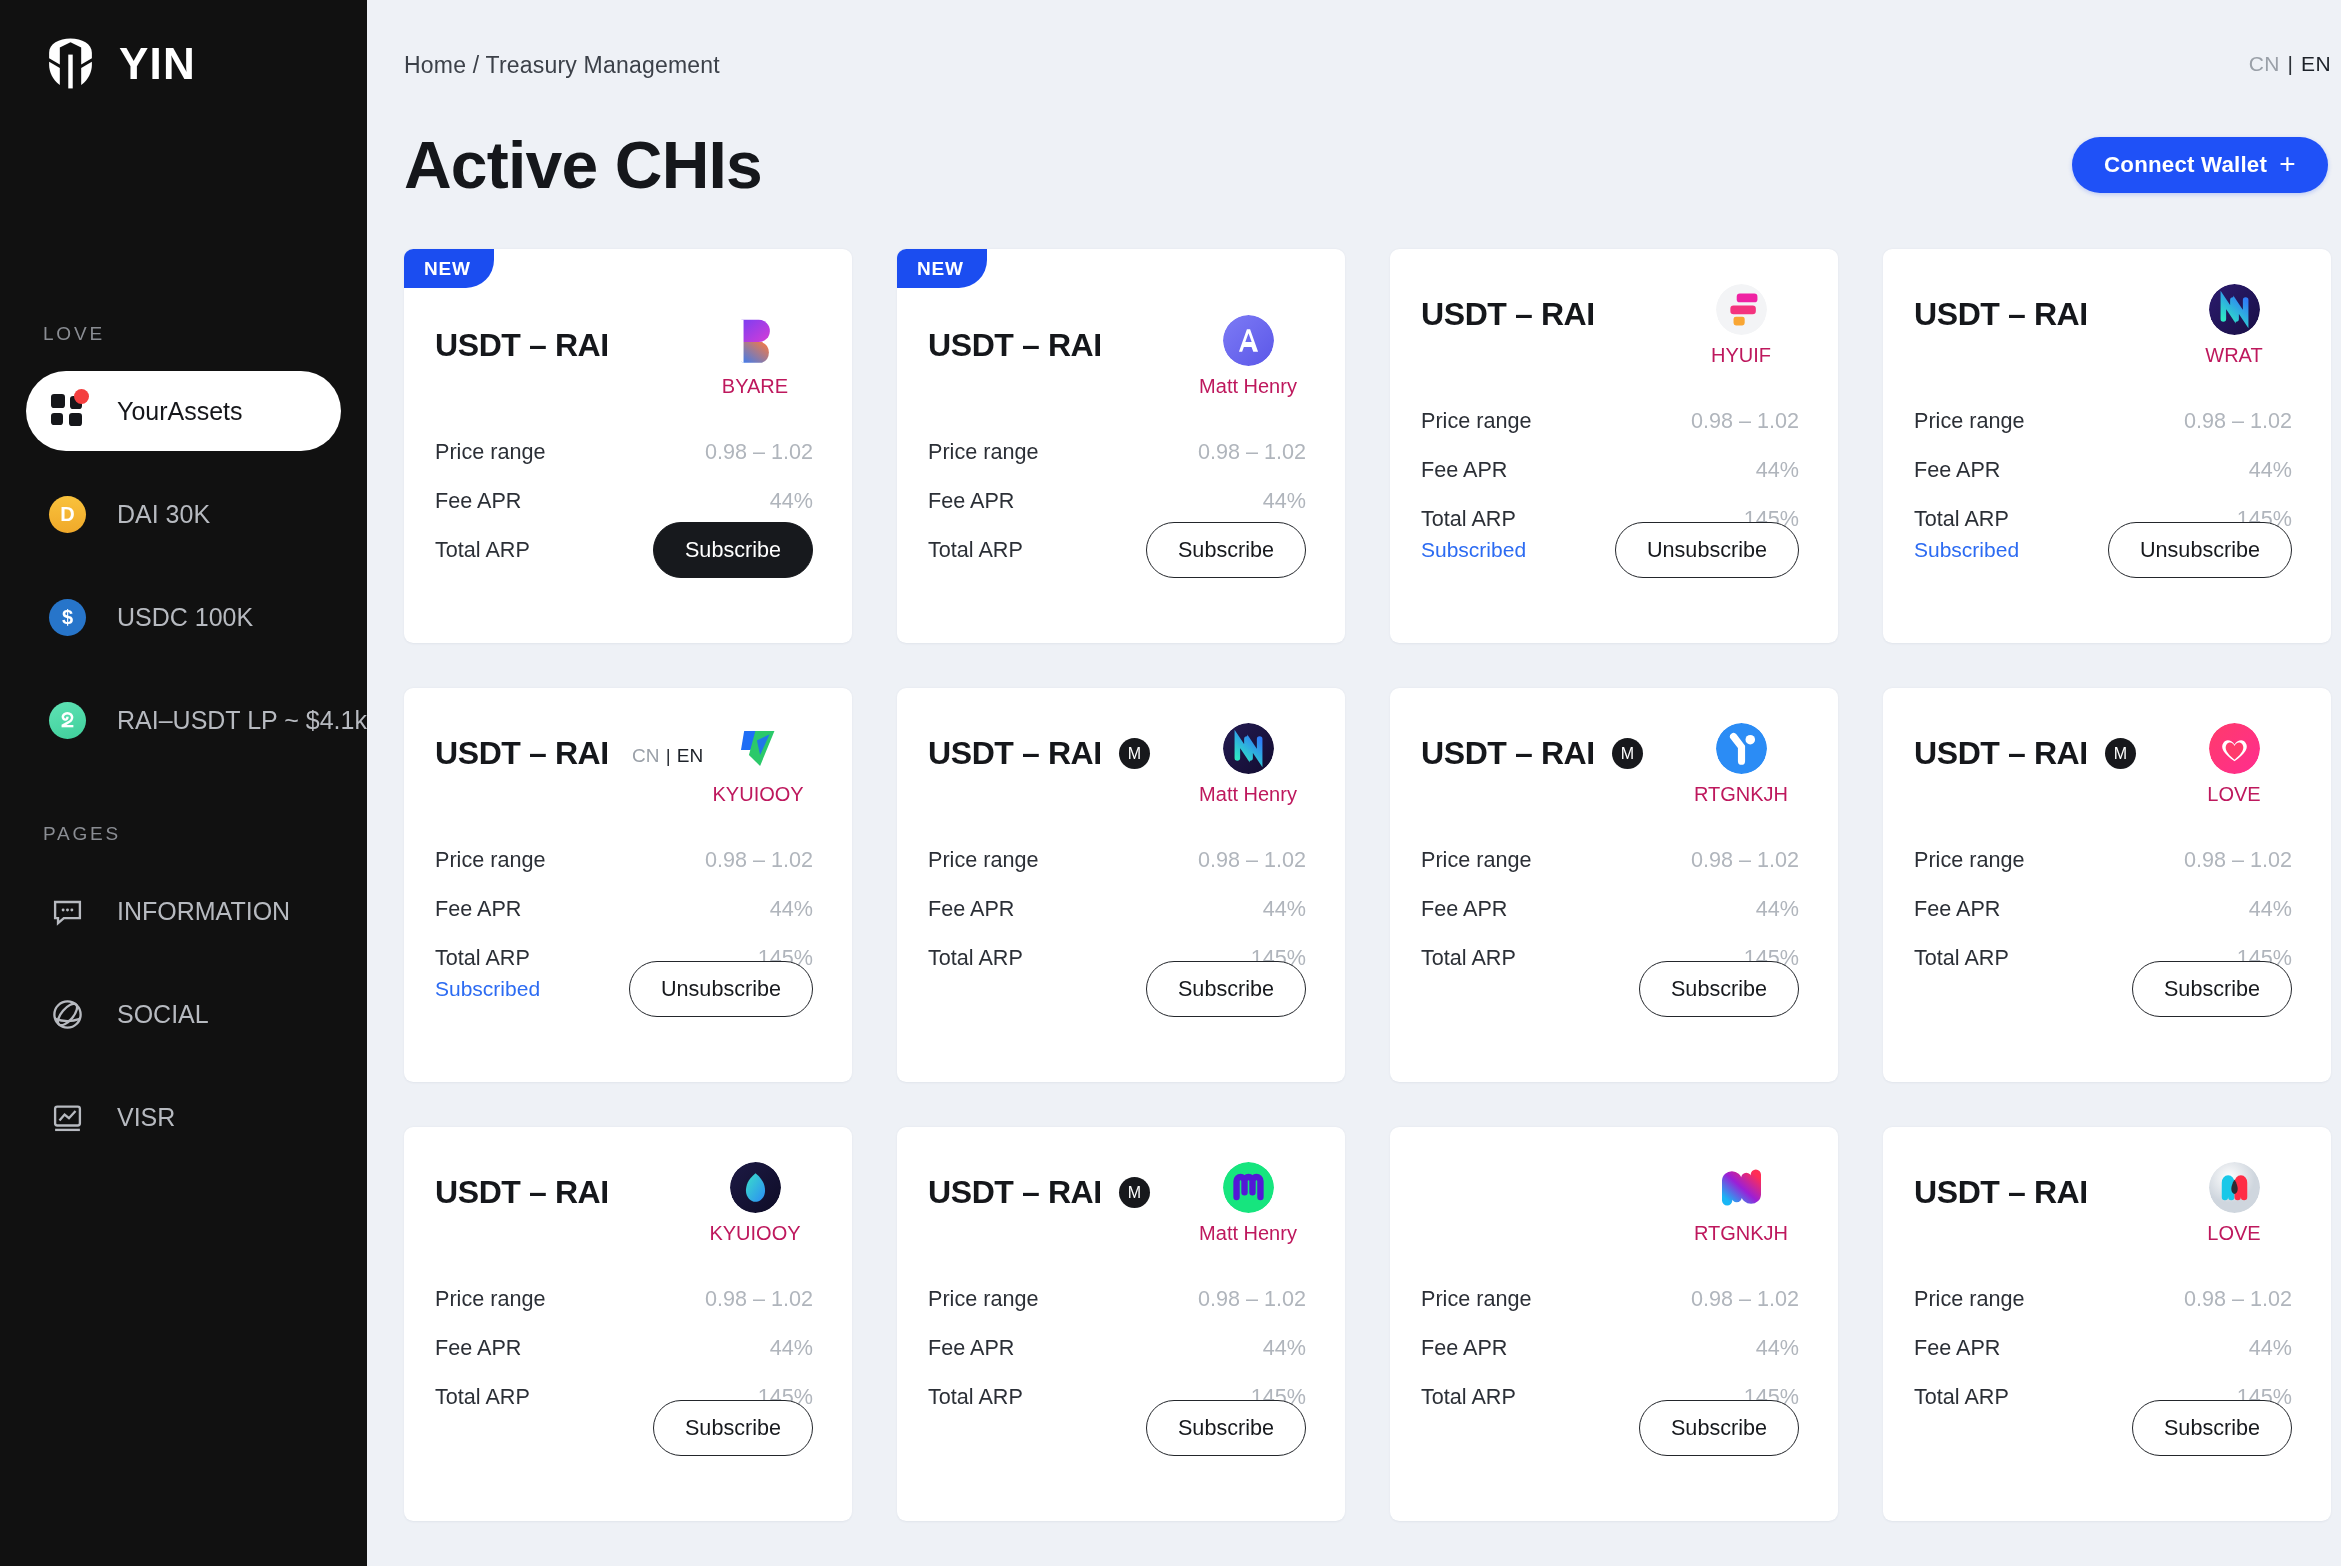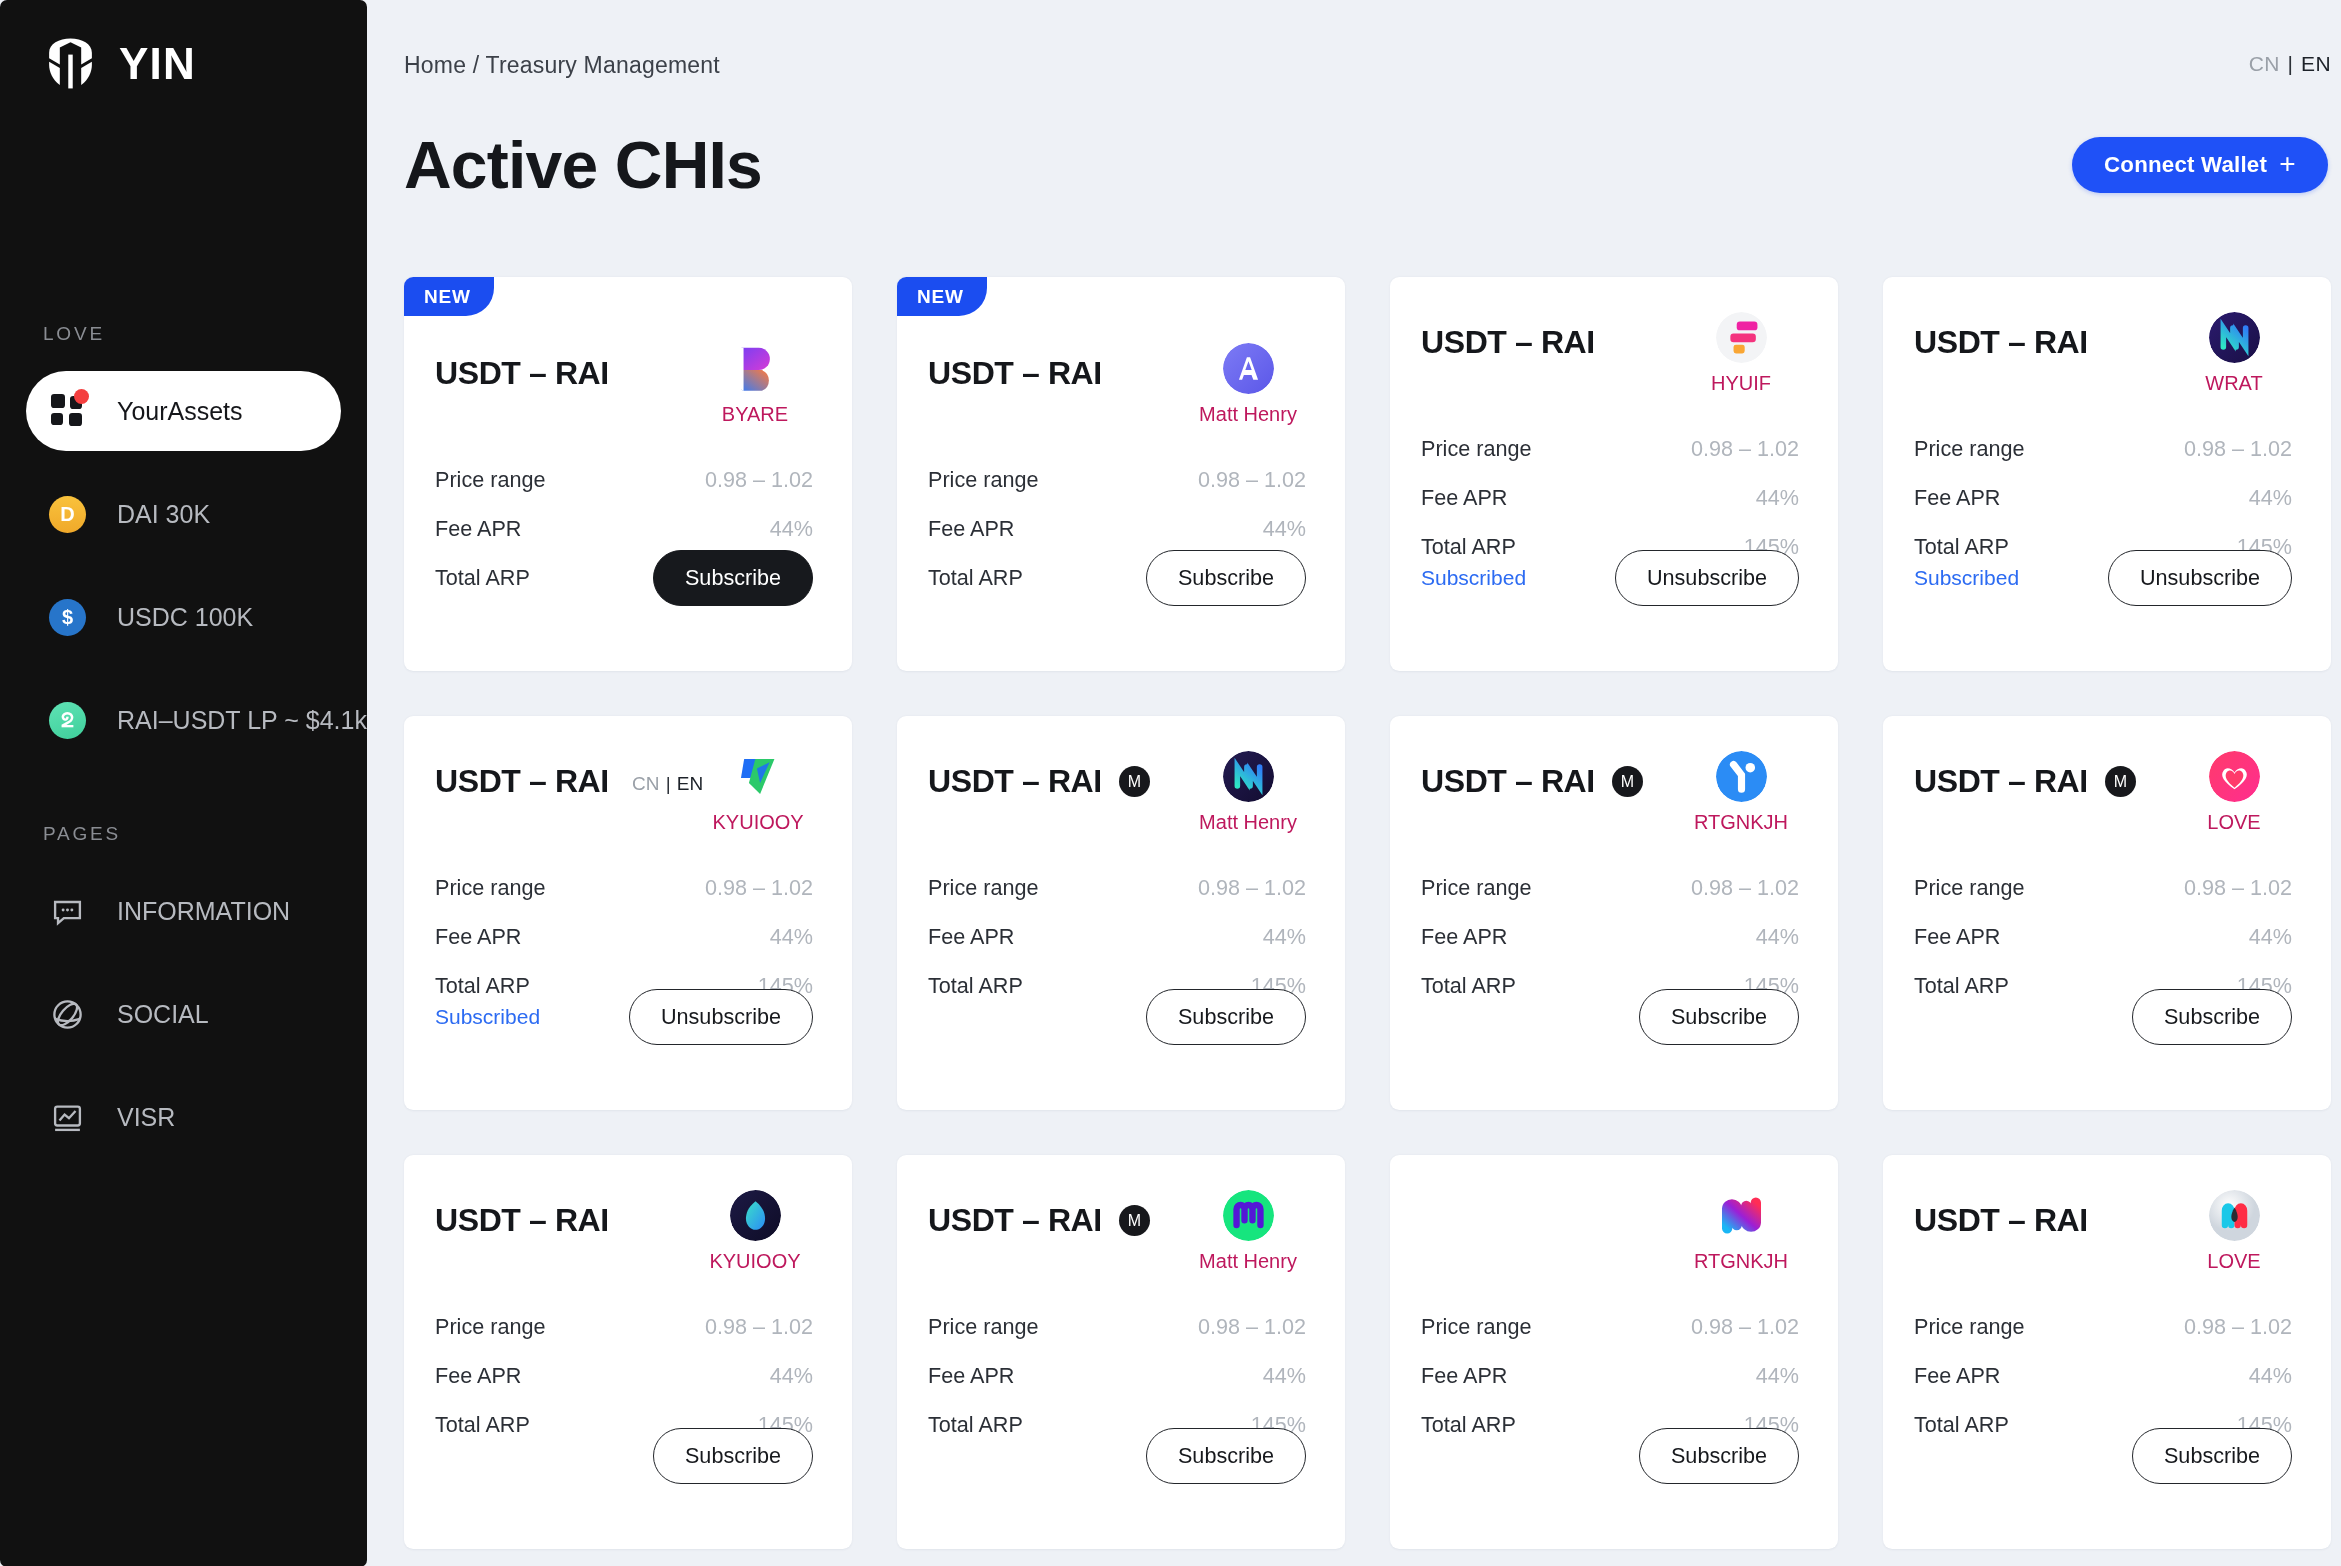--- a/index.html
+++ b/index.html
@@ -12,21 +12,20 @@
   .app { display: flex; width: 2342px; height: 1567px; }
 
   
   .sidebar {
     width: 367px;
     flex: 0 0 367px;
     background: #111111;
     height: 1567px;
     position: relative;
     padding: 0;
-    border-radius: 7px;
   }
   .brand {
     display: flex; align-items: center; gap: 20px;
     padding: 35px 0 0 42px;
   }
   .brand-logo { width: 57px; height: 57px; display: block; }
   .brand-name {
     color: #ffffff; font-size: 44px; font-weight: 700; letter-spacing: 1.2px;
   }
   .nav-section-label {
@@ -88,21 +87,21 @@
   .btn-wallet {
     background: #1f51f7; color:#fff; border:none; border-radius: 31px;
     font-size: 22.3px; font-weight: 700; padding: 15.4px 32px; cursor: pointer;
     display:flex; align-items:center; gap:12.3px; letter-spacing:0.2px;
     box-shadow: 0 1.5px 4.6px rgba(31,81,247,.25);
   }
   .btn-wallet .plus { font-size: 28px; font-weight: 400; line-height: 1; margin-top:-2.3px; }
 
   
   .grid {
-    margin-top: 74px;
+    margin-top: 46px;
     display: grid;
     grid-template-columns: repeat(4, 448px);
     column-gap: 39px;
     row-gap: 35px;
     gap: 45px;
   }
   .card {
     position: relative; background:#fff; border-radius: 9.2px;
     height: 394px; padding: 35px 39px 0 31px;
     box-shadow: 0 0.8px 2.3px rgba(20,30,60,.06);

